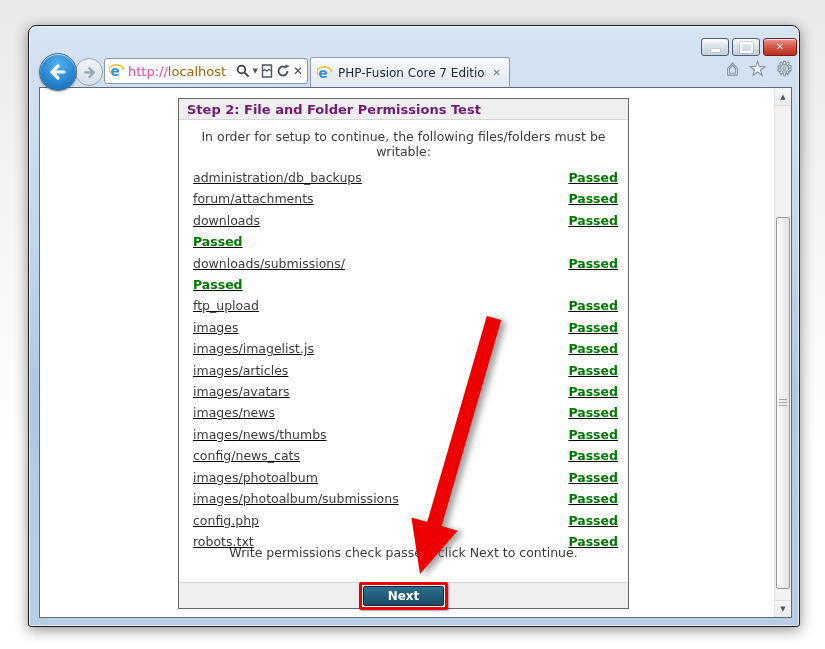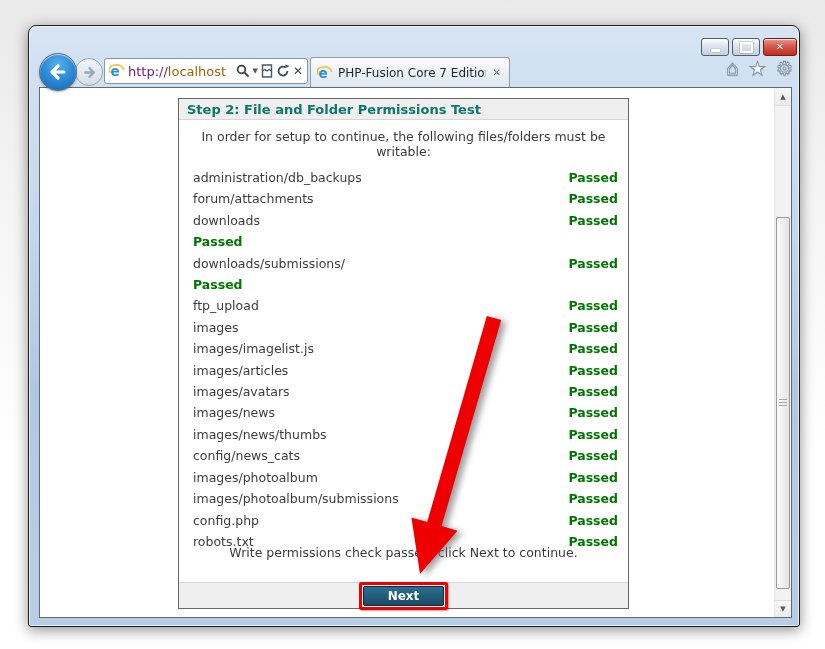--- a/index.html
+++ b/index.html
@@ -53,21 +53,21 @@
     border:1px solid #93a2b2;box-shadow:inset 0 1px 0 rgba(255,255,255,.8);
     z-index:4;
   }
   .addr-bar{
     position:absolute;left:75px;top:2px;width:204px;height:26px;
     background:#fff;border:1px solid #8795a6;border-radius:3px;
     display:flex;align-items:center;padding:0 4px;box-sizing:border-box;gap:3px;
     z-index:3;
   }
   .addr-url{font-size:13px;white-space:nowrap;overflow:hidden;flex:1;}
-  .addr-url .scheme{color:#701a75;}
+  .addr-url .scheme{color:#ec4899;}
   .addr-url .host{color:#a16207;}
   .mini-ico{display:flex;align-items:center;justify-content:center;flex:none;}
   .caret{font-size:7px;color:#555;}
   .stop-x{font-size:12px;color:#3f4a55;font-weight:bold;}
 
   .tab{
     position:absolute;left:281px;top:1px;width:200px;height:30px;
     background:linear-gradient(180deg,#fbfcfe,#e9eef5 60%,#dfe7f0);
     border:1px solid #8d9cae;border-bottom:none;border-radius:3px 3px 0 0;
     display:flex;align-items:center;padding:0 6px;box-sizing:border-box;gap:5px;
@@ -98,27 +98,27 @@
   }
   .sb-grip{width:8px;height:8px;background:repeating-linear-gradient(180deg,#a9a9a9 0 1px,transparent 1px 3px);}
 
   
   .panel{
     position:absolute;left:138px;top:10px;width:451px;height:511px;
     border:1px solid #666;box-sizing:border-box;background:#fff;
   }
   .panel-header{
     background:#efefef;border-bottom:1px solid #d6d6d6;
-    font-size:13px;font-weight:bold;color:#0f766e;
+    font-size:13px;font-weight:bold;color:#701a75;
     padding:3px 8px;height:21px;box-sizing:border-box;line-height:15px;
   }
   .panel-intro{
     text-align:center;font-size:12.5px;color:#3a3a3a;margin:9px 4px 8px 4px;
   }
-  .perm-list{margin:0;padding:0 10px 0 14px;}
+  .perm-list{margin:0;padding:0 10px 0 14px;text-decoration:underline;}
   .row{display:flex;justify-content:space-between;line-height:21.4px;font-size:12.5px;color:#3c3c3c;}
   .row .status{color:var(--green);font-weight:bold;}
   .panel-msg{
     text-align:center;font-size:12.5px;color:#3a3a3a;
     position:absolute;left:0;right:0;bottom:48px;
   }
   .panel-footer{
     position:absolute;left:0;right:0;bottom:0;height:25px;
     background:#efefef;border-top:1px solid #d6d6d6;
     display:flex;align-items:center;justify-content:center;overflow:visible;

